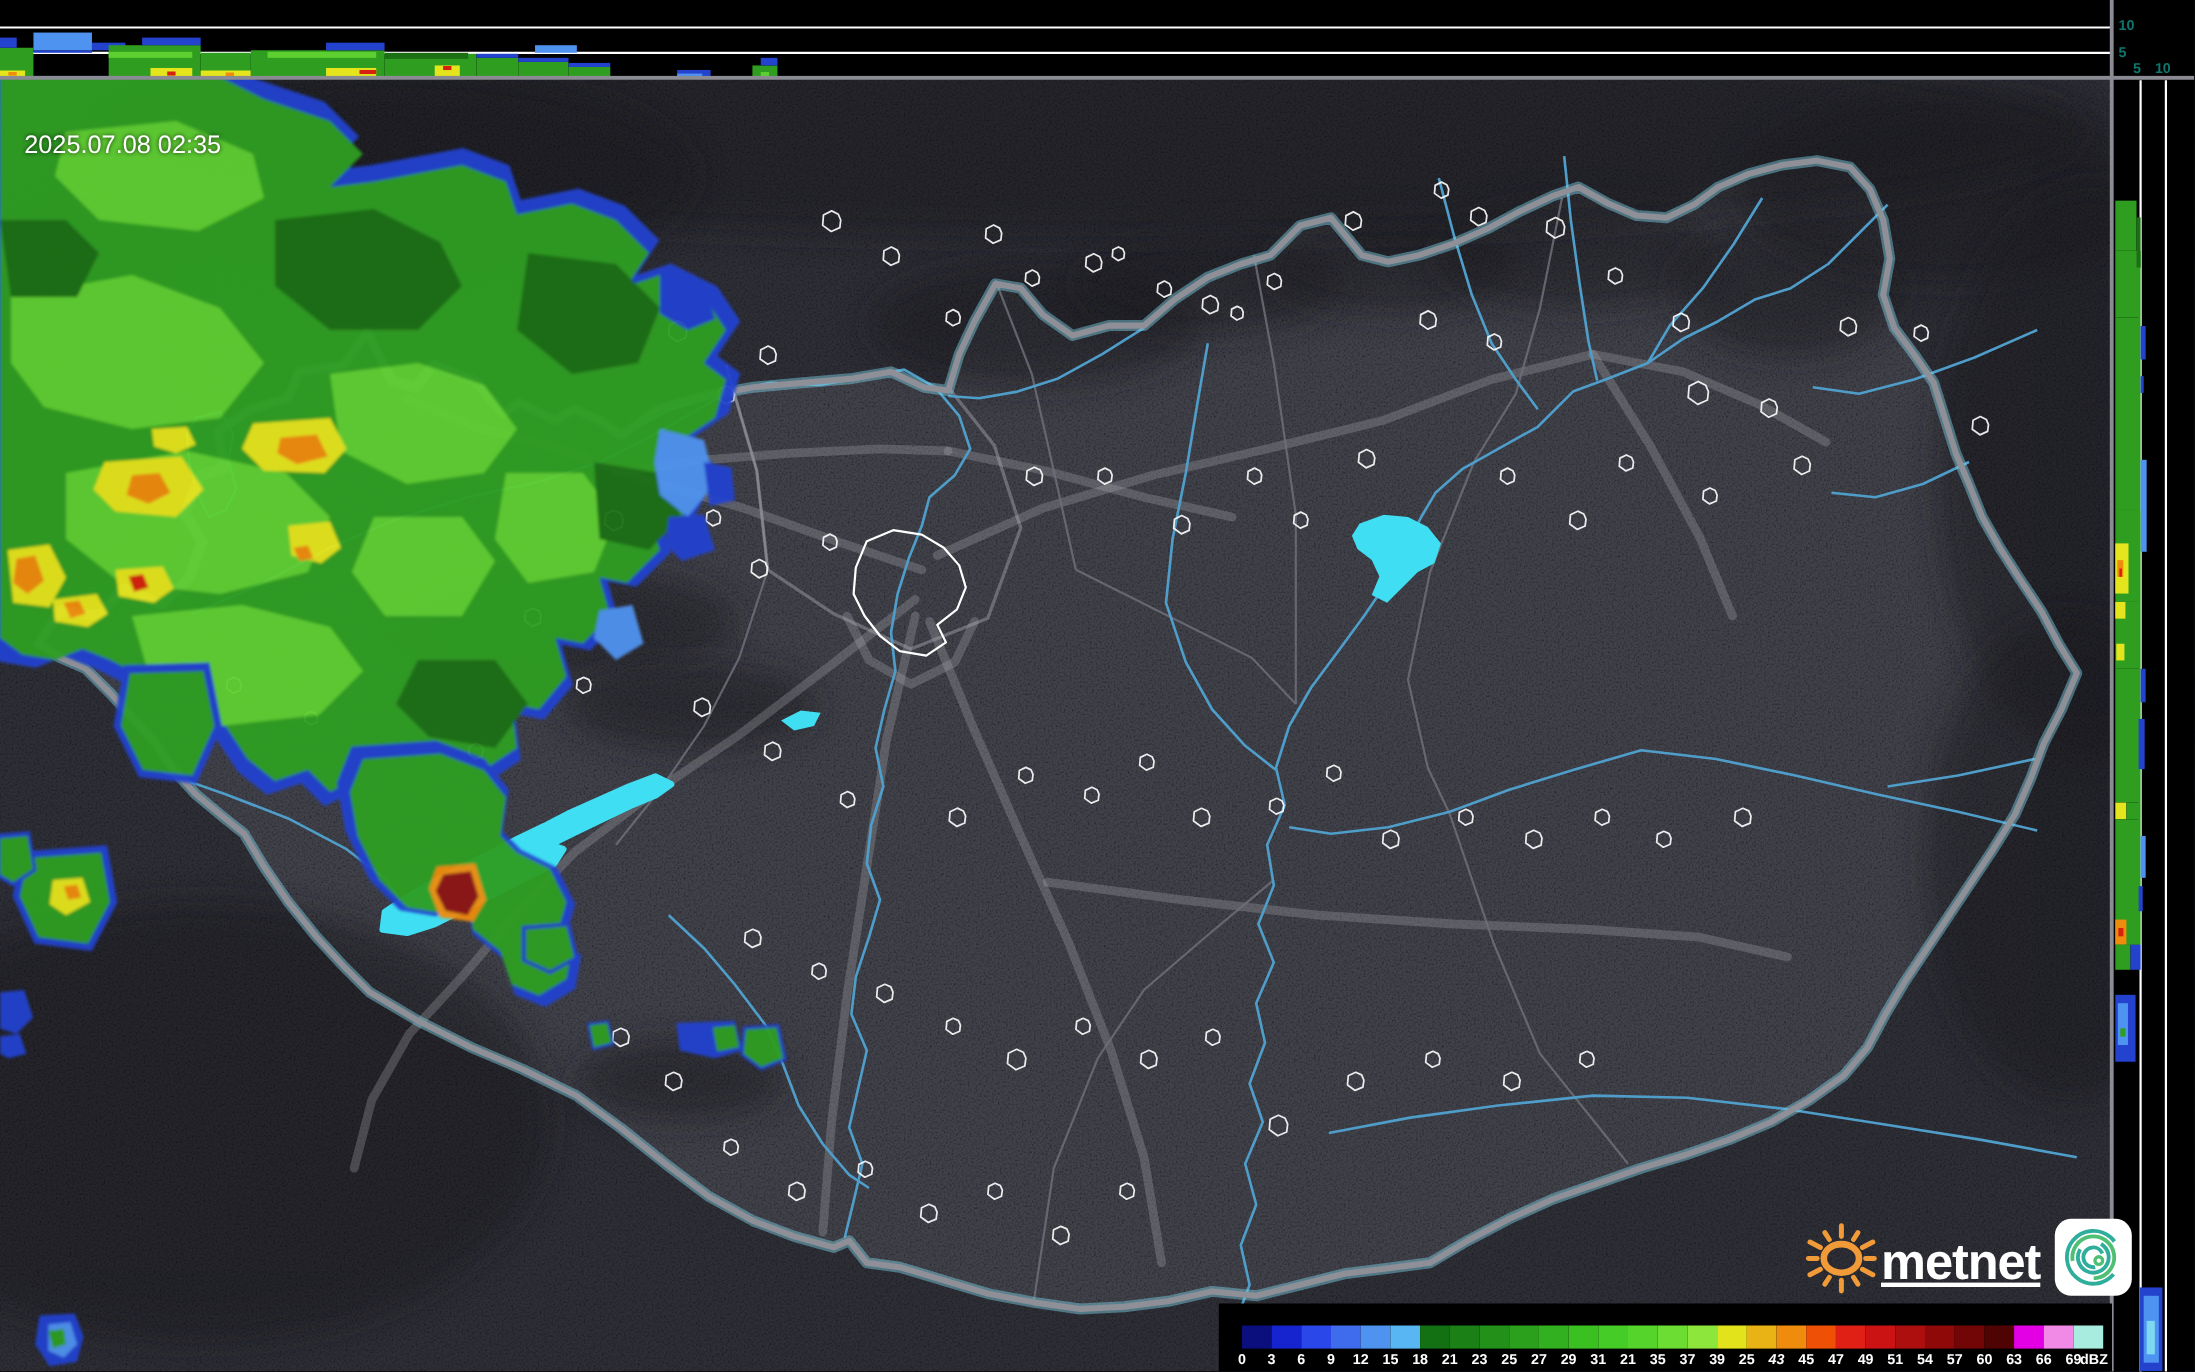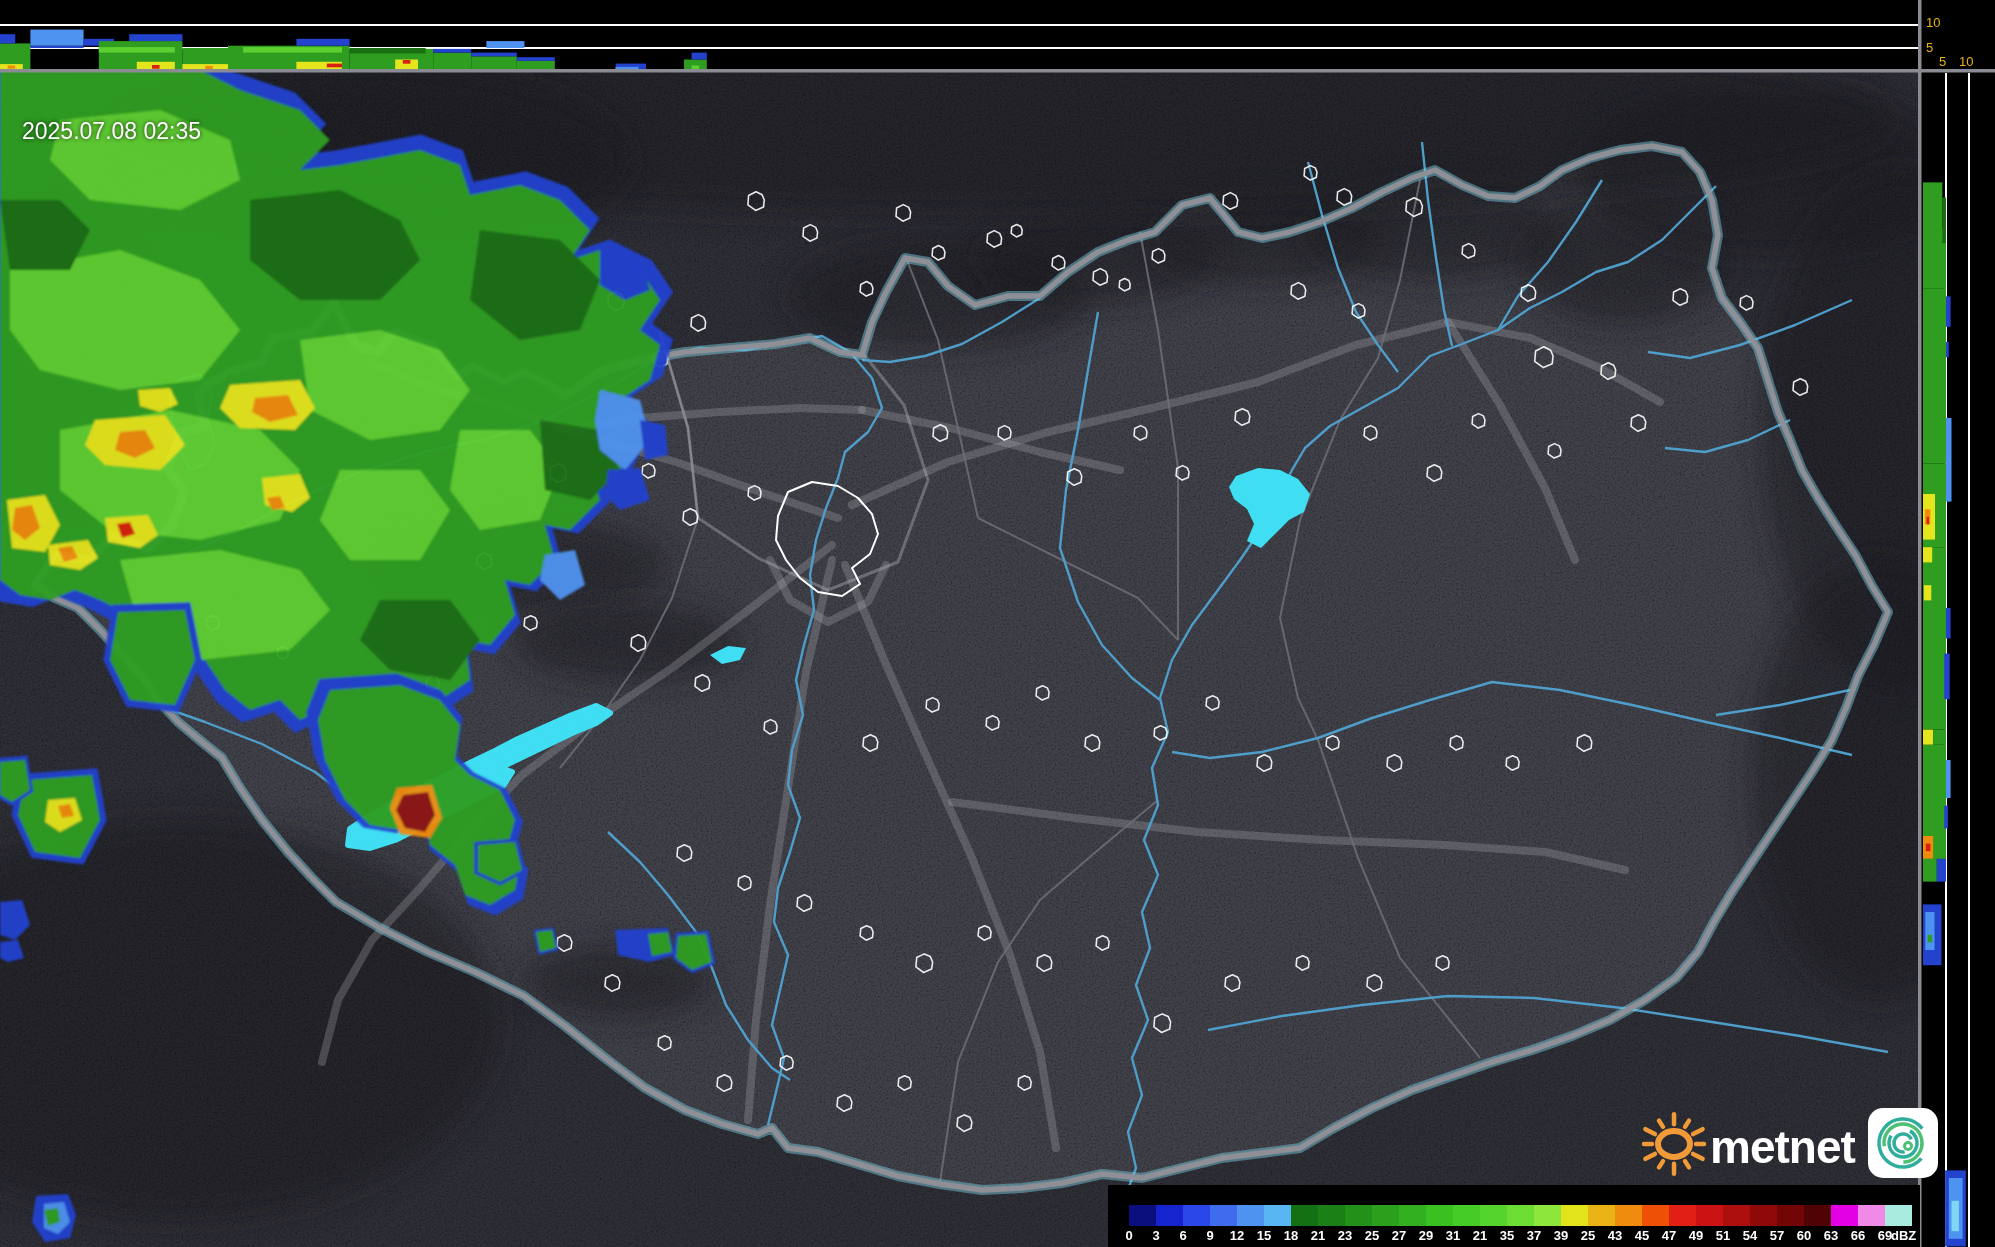--- a/index.html
+++ b/index.html
@@ -3,30 +3,30 @@
 <meta charset="utf-8">
 <style>
   html,body{margin:0;padding:0;background:#000;}
   #stage{position:relative;width:1995px;height:1247px;overflow:hidden;background:#000;
          font-family:"Liberation Sans","DejaVu Sans",sans-serif;}
   #map-svg{position:absolute;left:0;top:0;}
   .overlay{position:absolute;color:#fff;}
   #title{left:20px;top:74px;font-size:35px;font-weight:500;letter-spacing:.5px;
          text-shadow:0 0 4px rgba(0,0,0,.8);}
   #timestamp{left:22px;top:118px;font-size:23px;font-weight:400;text-shadow:0 0 4px rgba(0,0,0,.8);}
-  .scale-label{position:absolute;color:#eab308;font-size:13px;font-weight:normal;}
+  .scale-label{position:absolute;color:#0f766e;font-size:13px;font-weight:bold;}
   #legend{position:absolute;left:1108px;top:1185px;width:812px;height:62px;background:#000;}
   #legend-cells{position:absolute;left:21px;top:20px;height:21px;display:flex;}
   #legend-cells div{width:27px;height:21px;}
   .legend-label{position:absolute;top:43px;width:28px;text-align:center;color:#fff;
                 font-size:13px;font-weight:bold;}
   #legend-unit{position:absolute;top:43px;color:#fff;font-size:13px;font-weight:bold;}
   #logo{position:absolute;left:1638px;top:1102px;width:310px;height:88px;}
   #logo-text{position:absolute;left:72px;top:18px;font-size:46px;font-weight:bold;color:#fff;
-             letter-spacing:-1px;}
+             letter-spacing:-1px;text-decoration:underline;}
 </style>
 </head>
 <body>
 
 <div id="stage">
   <svg id="map-svg" width="1995" height="1247">
       <defs>
 <filter id="noise" x="0" y="0" width="100%" height="100%">
  <feTurbulence type="fractalNoise" baseFrequency="0.55" numOctaves="2" seed="7" stitchTiles="stitch"></feTurbulence>
  <feColorMatrix type="matrix" values="0 0 0 0 0  0 0 0 0 0  0 0 0 0 0  0.9 0.9 0.9 0 -1.25"></feColorMatrix>
@@ -373,21 +373,21 @@
         <div class="legend-label" style="left: 223px;">23</div>
         <div class="legend-label" style="left: 250px;">25</div>
         <div class="legend-label" style="left: 277px;">27</div>
         <div class="legend-label" style="left: 304px;">29</div>
         <div class="legend-label" style="left: 331px;">31</div>
         <div class="legend-label" style="left: 358px;">21</div>
         <div class="legend-label" style="left: 385px;">35</div>
         <div class="legend-label" style="left: 412px;">37</div>
         <div class="legend-label" style="left: 439px;">39</div>
         <div class="legend-label" style="left: 466px;">25</div>
-        <div class="legend-label" style="left: 493px;">43</div>
+        <div class="legend-label" style="left: 493px; font-style: italic;">43</div>
         <div class="legend-label" style="left: 520px;">45</div>
         <div class="legend-label" style="left: 547px;">47</div>
         <div class="legend-label" style="left: 574px;">49</div>
         <div class="legend-label" style="left: 601px;">51</div>
         <div class="legend-label" style="left: 628px;">54</div>
         <div class="legend-label" style="left: 655px;">57</div>
         <div class="legend-label" style="left: 682px;">60</div>
         <div class="legend-label" style="left: 709px; text-align: center;">63</div>
         <div class="legend-label" style="left: 736px;">66</div>
         <div class="legend-label" style="left: 763px;">69</div>

